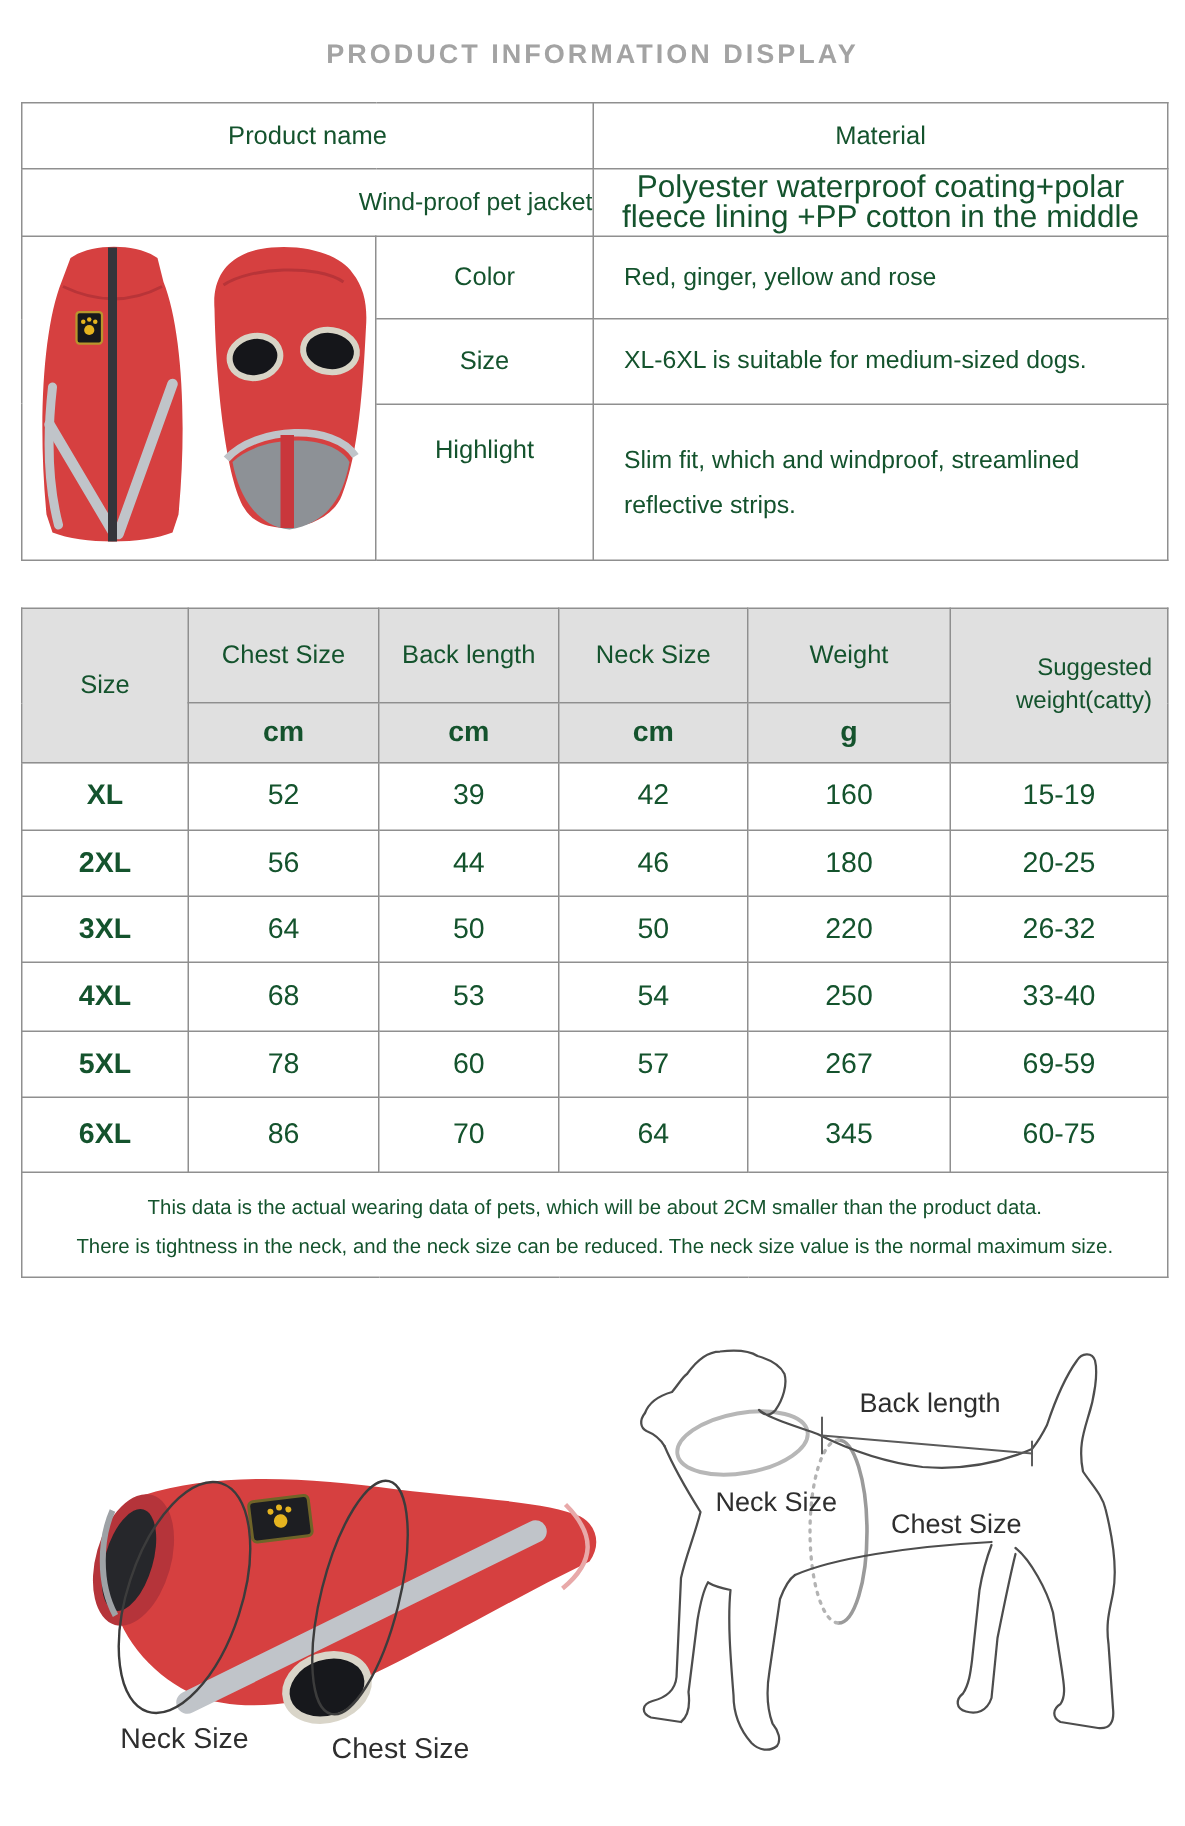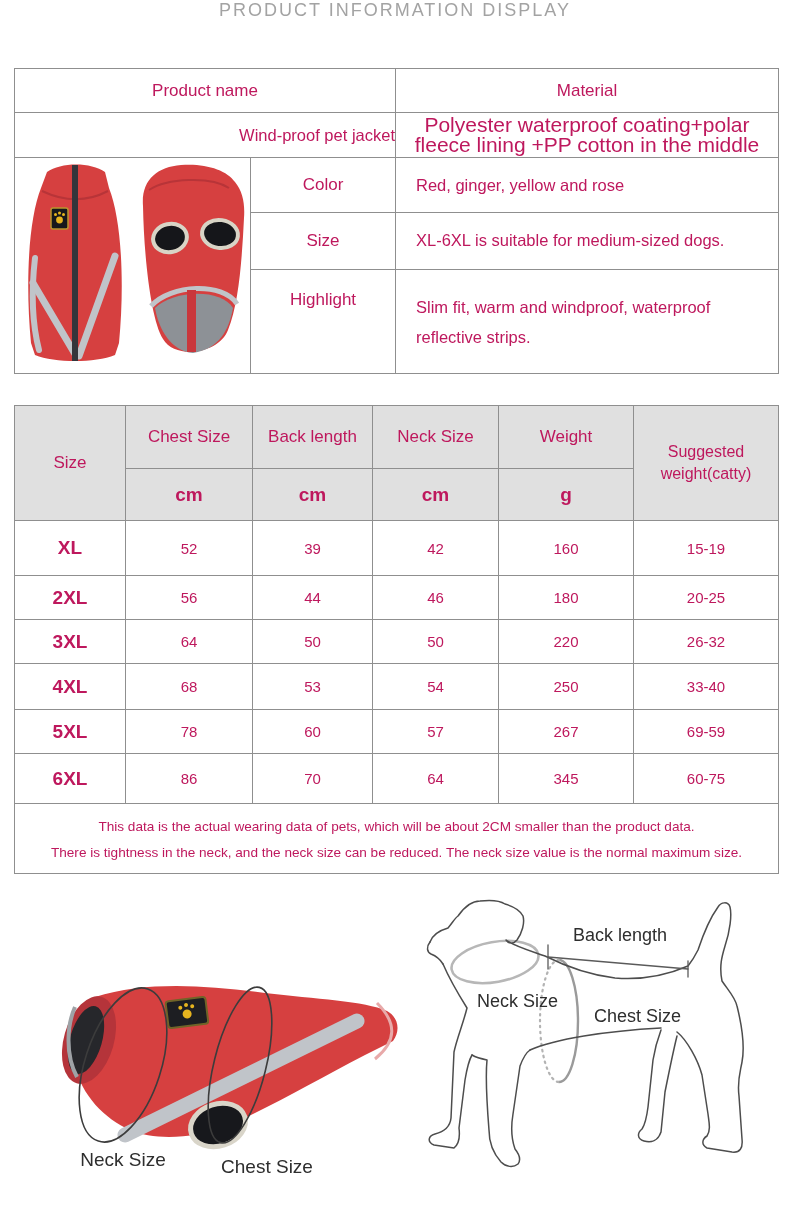--- a/index.html
+++ b/index.html
@@ -1,38 +1,38 @@
 <!DOCTYPE html>
 <html><head>
 <meta charset="utf-8">
 <style>
   html,body{margin:0;padding:0;background:#fff;}
   .page{position:relative;width:790px;height:1217px;background:#ffffff;overflow:hidden;
         font-family:"Liberation Sans",sans-serif;color:#222;}
   
-  .main-title{position:absolute;top:0;left:0;width:100%;text-align:center;
-
-        font-size:18px;letter-spacing:2px;color:#a3a3a3;font-weight:400;}
+  .main-title{position:absolute;top:26px;left:0;width:100%;text-align:center;
+
+        font-size:18px;letter-spacing:2px;color:#a3a3a3;font-weight:700;}
   
   table{border-collapse:collapse;table-layout:fixed;}
   td{border:1px solid #8f8f8f;text-align:center;vertical-align:middle;
-     font-size:17px;color:#be185d;padding:0;word-wrap:break-word;margin-left:32px;}
+     font-size:17px;color:#14532d;padding:0;word-wrap:break-word;margin-left:32px;}
   .info-table{position:absolute;left:14px;top:68px;width:764px;}
   .info-table .val{font-size:16.5px;text-align:right;}
   .info-table .mat-val{font-size:21px;line-height:20px;padding:2px 8px;text-align:center;}
   .info-table .left-val{text-align:left;padding-left:20px;padding-right:26px;}
   .info-table .top-val{vertical-align:top;padding-top:22px;line-height:30px;}
   .info-table .lab-top{vertical-align:top;padding-top:20px;}
   .img-cell{padding:0;}
   .size-table{position:absolute;left:14px;top:405px;width:764px;}
   .size-table .hd{background:#e0e0e0;font-size:17px;}
   .size-table .unit{background:#e0e0e0;font-size:19px;font-weight:bold;}
-  .size-table .sug{font-size:16px;line-height:22px;padding:0 10px;}
+  .size-table .sug{font-size:16px;line-height:22px;padding:0 10px;text-align:right;}
   .size-table .szl{font-size:19px;font-weight:bold;}
-  .size-table .num{font-size:15px;}
+  .size-table .num{font-size:19px;}
   .note-cell{font-size:13.6px;line-height:26px;padding:8px 6px 6px 6px;}
   
   .diag-label{position:absolute;color:#2e2e2e;text-align:center;}
   .lbl-backlength{left:555px;top:925px;width:130px;font-size:18px;}
   .lbl-dogneck{left:470px;top:991px;width:95px;font-size:18px;}
   .lbl-dogchest{left:580px;top:1006px;width:115px;font-size:18px;}
   .lbl-photoneck{left:62px;top:1149px;width:122px;font-size:19px;}
   .lbl-photochest{left:202px;top:1156px;width:130px;font-size:19px;}
   .abs{position:absolute;}
 </style>
@@ -88,21 +88,21 @@
       </td>
       <td>Color</td>
       <td class="val left-val" style="text-align:left">Red, ginger, yellow and rose</td>
     </tr>
     <tr style="height:55px">
       <td>Size</td>
       <td class="val left-val" style="text-align:left">XL-6XL is suitable for medium-sized dogs.</td>
     </tr>
     <tr style="height:102px">
       <td class="lab-top">Highlight</td>
-      <td class="val left-val top-val" style="text-align:left">Slim fit, warm and windproof, waterproof reflective strips.</td>
+      <td class="val left-val top-val" style="text-align:left">Slim fit, which and windproof, streamlined reflective strips.</td>
     </tr>
   </tbody>
     </table>
 
   <table class="size-table">
     <colgroup>
         <col style="width:111px">
         <col style="width:127px">
         <col style="width:120px">
         <col style="width:126px">
@@ -111,27 +111,27 @@
       </colgroup>
     <tbody>
         <tr style="height:63px">
       <td rowspan="2" class="hd">Size</td>
       <td class="hd">Chest Size</td>
       <td class="hd">Back length</td>
       <td class="hd">Neck Size</td>
       <td class="hd">Weight</td>
       <td rowspan="2" class="hd sug">Suggested weight(catty)</td>
     </tr>
-    <tr style="height:52px">
+    <tr style="height:40px">
       <td class="unit">cm</td>
       <td class="unit">cm</td>
       <td class="unit">cm</td>
       <td class="unit">g</td>
     </tr>
-    <tr style="height:55px">
+    <tr style="height:45px">
       <td class="szl">XL</td>
       <td class="num">52</td>
       <td class="num">39</td>
       <td class="num">42</td>
       <td class="num">160</td>
       <td class="num">15-19</td>
     </tr>
     <tr style="height:44px">
       <td class="szl">2XL</td>
       <td class="num">56</td>

